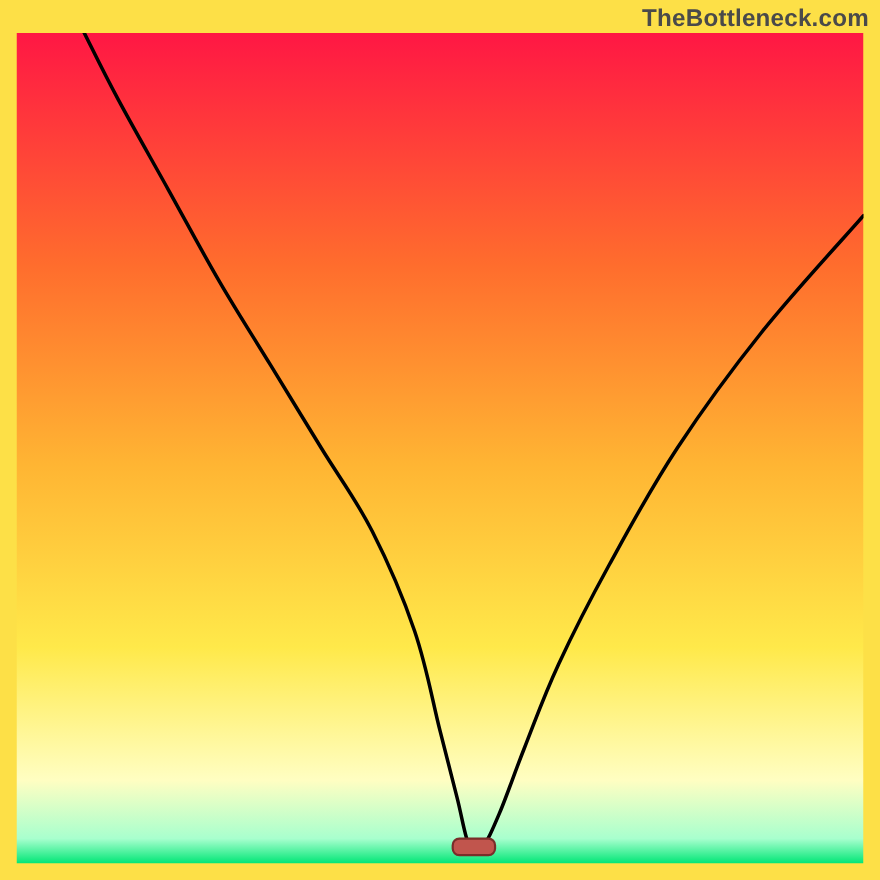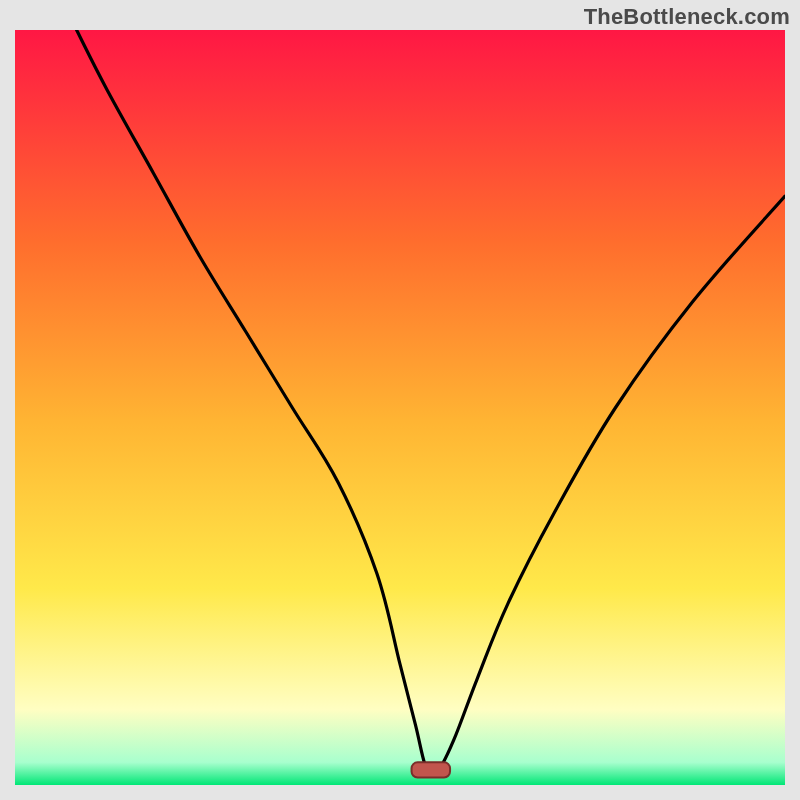--- a/index.html
+++ b/index.html
@@ -7,21 +7,21 @@
     padding: 0;
     width: 800px;
     height: 800px;
     background: #000;
     font-family: Arial, Helvetica, sans-serif;
   }
   .frame {
     position: relative;
     width: 800px;
     height: 800px;
-    background: #e5e5e5;
+    background: #fde047;
   }
   .watermark {
     position: absolute;
     top: 4px;
     right: 10px;
     color: #4a4a4a;
     font-size: 22px;
     font-weight: 600;
     letter-spacing: 0.2px;
     user-select: none;

